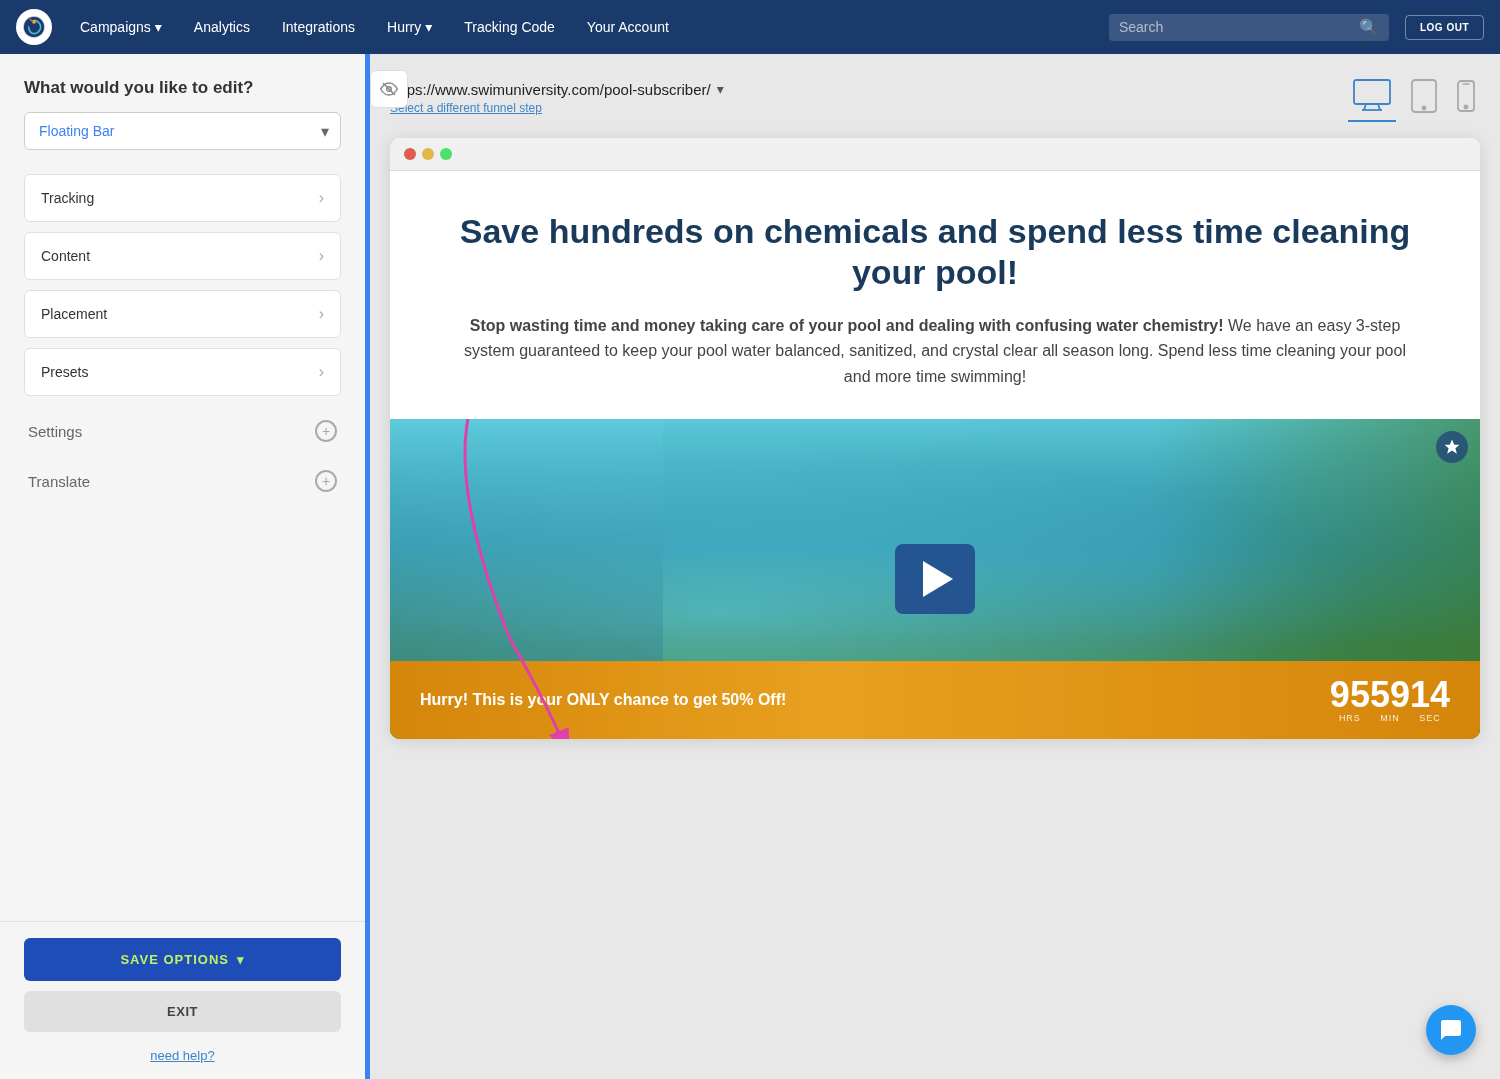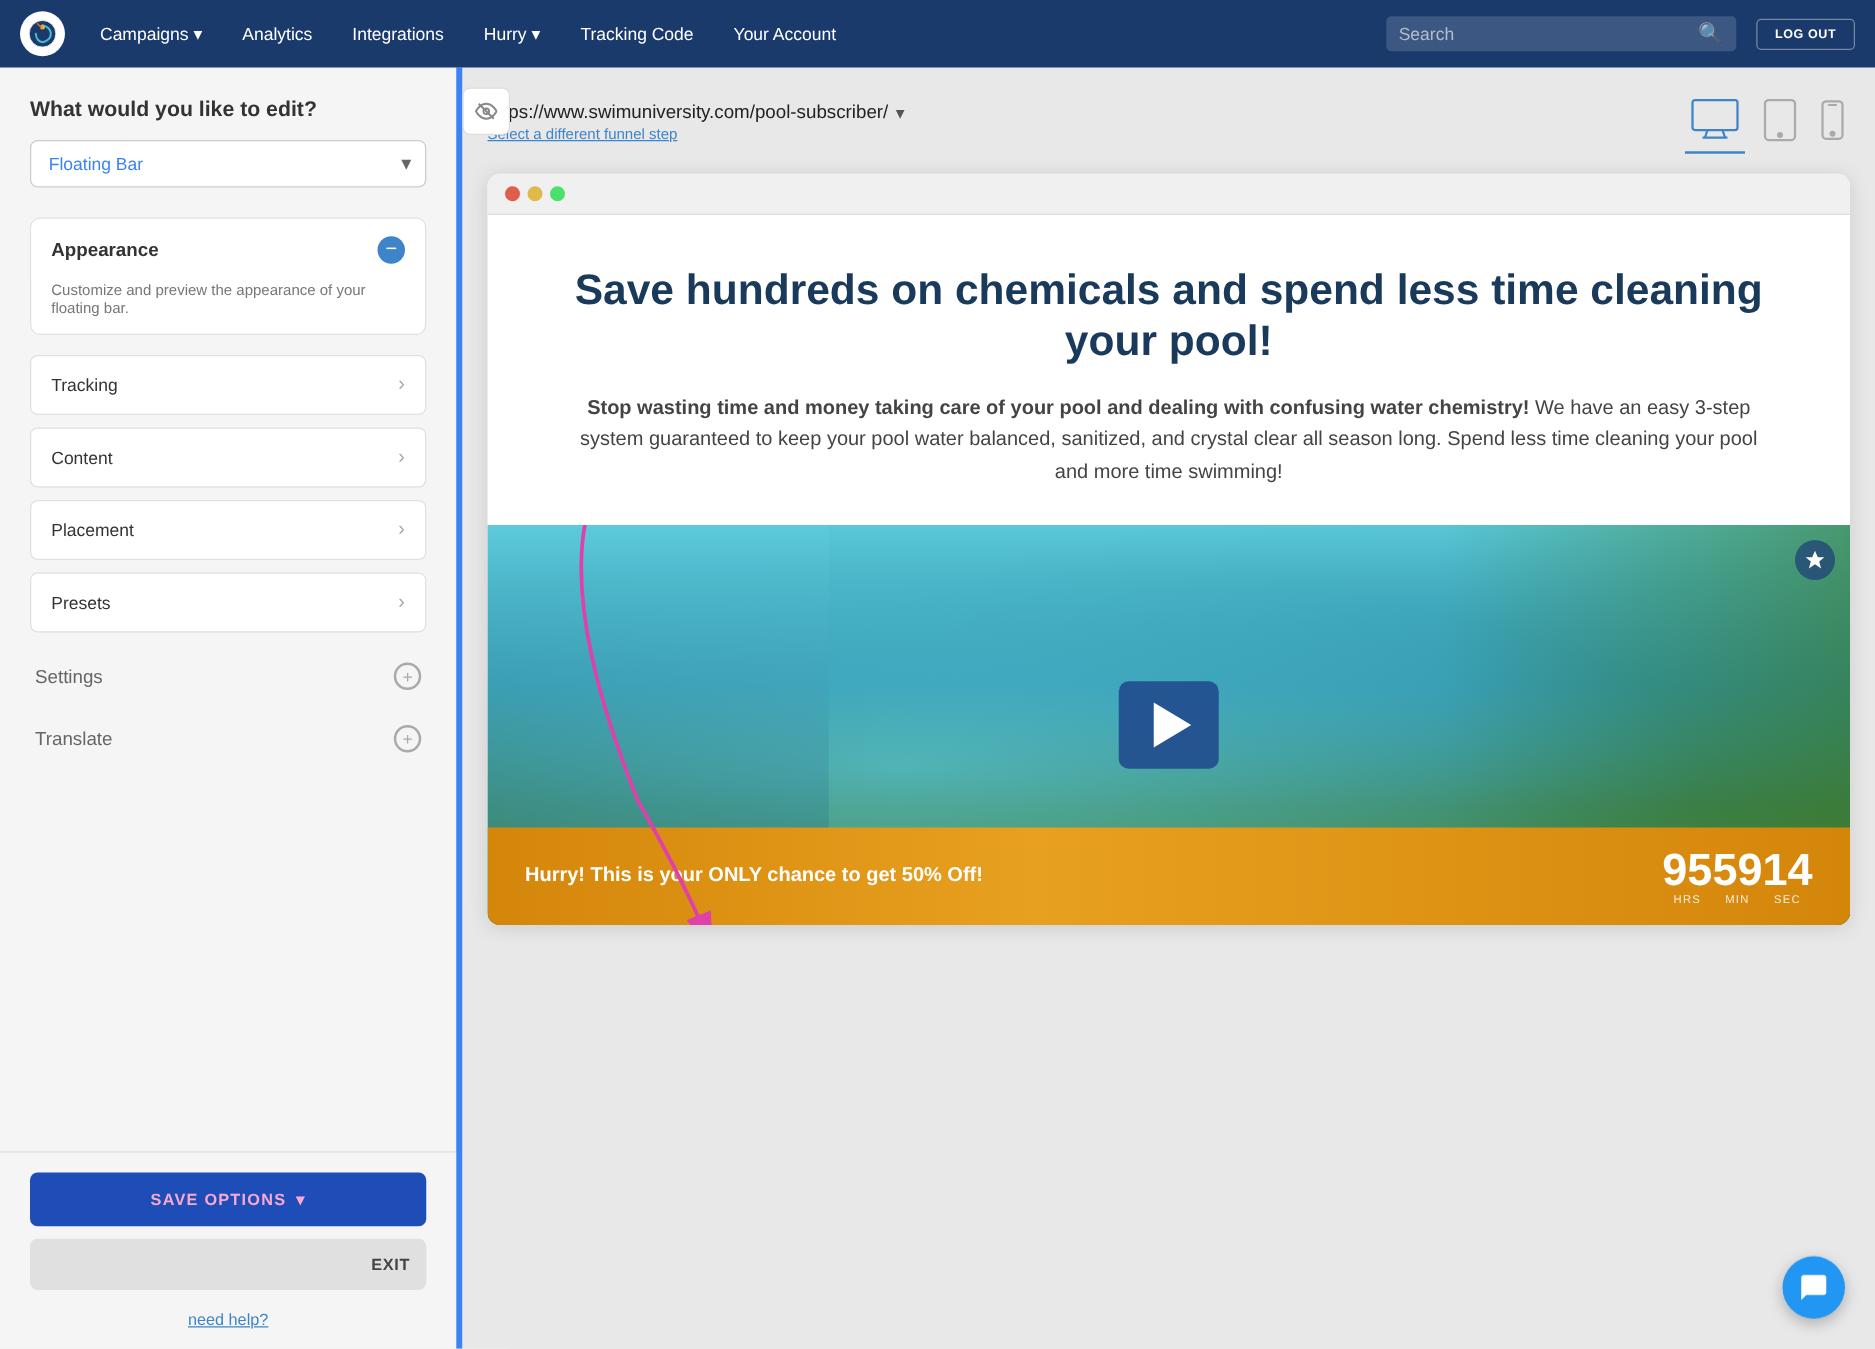--- a/index.html
+++ b/index.html
@@ -194,21 +194,21 @@
     
     .sidebar-bottom {
       padding: 16px 24px;
       border-top: 1px solid #e0e0e0;
       background: #f5f5f5;
     }
     .save-options-btn {
       width: 100%;
       padding: 14px;
       background: #1e4db7;
-      color: #f9a8d4;
+      color: #bef264;
       border: none;
       border-radius: 6px;
       font-size: 13px;
       font-weight: 700;
       letter-spacing: 1px;
       cursor: pointer;
       display: flex;
       align-items: center;
       justify-content: center;
       gap: 8px;
@@ -222,21 +222,20 @@
       background: #e0e0e0;
       color: #444;
       border: none;
       border-radius: 6px;
       font-size: 13px;
       font-weight: 600;
       cursor: pointer;
       letter-spacing: 0.5px;
       text-transform: uppercase;
       margin-bottom: 10px;
-      text-align: right;
     }
     .need-help-link {
       display: block;
       text-align: center;
       color: #3d85c8;
       font-size: 13px;
       cursor: pointer;
       text-decoration: underline;
       margin-top: 6px;
     }
@@ -498,27 +497,20 @@
 
       <div class="sidebar-select-wrapper">
         <select class="sidebar-select">
           <option>Floating Bar</option>
           <option>Popup</option>
           <option>Inline</option>
         </select>
         <span class="sidebar-select-chevron">▾</span>
       </div>
 
-      <div class="appearance-section">
-        <div class="appearance-header">
-          <span class="appearance-title">Appearance</span>
-          <div class="minus-btn">−</div>
-        </div>
-        <div class="appearance-desc">Customize and preview the appearance of your floating bar.</div>
-      </div>
 
       <div id="menu-items-container">
           <div class="sidebar-menu-item">
             <span>Tracking</span>
             <span class="chevron-right">›</span>
           </div>
           <div class="sidebar-menu-item">
             <span>Content</span>
             <span class="chevron-right">›</span>
           </div>

